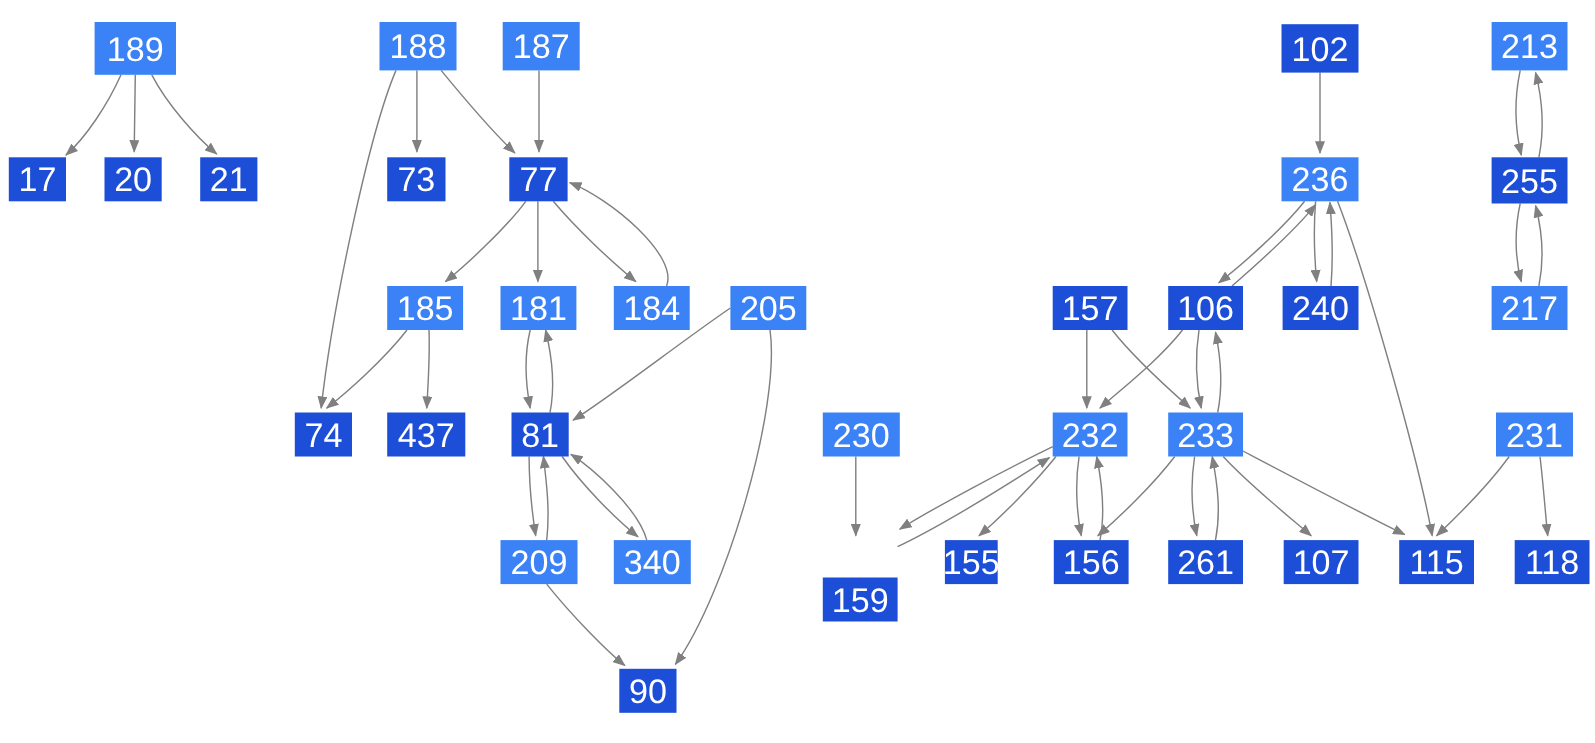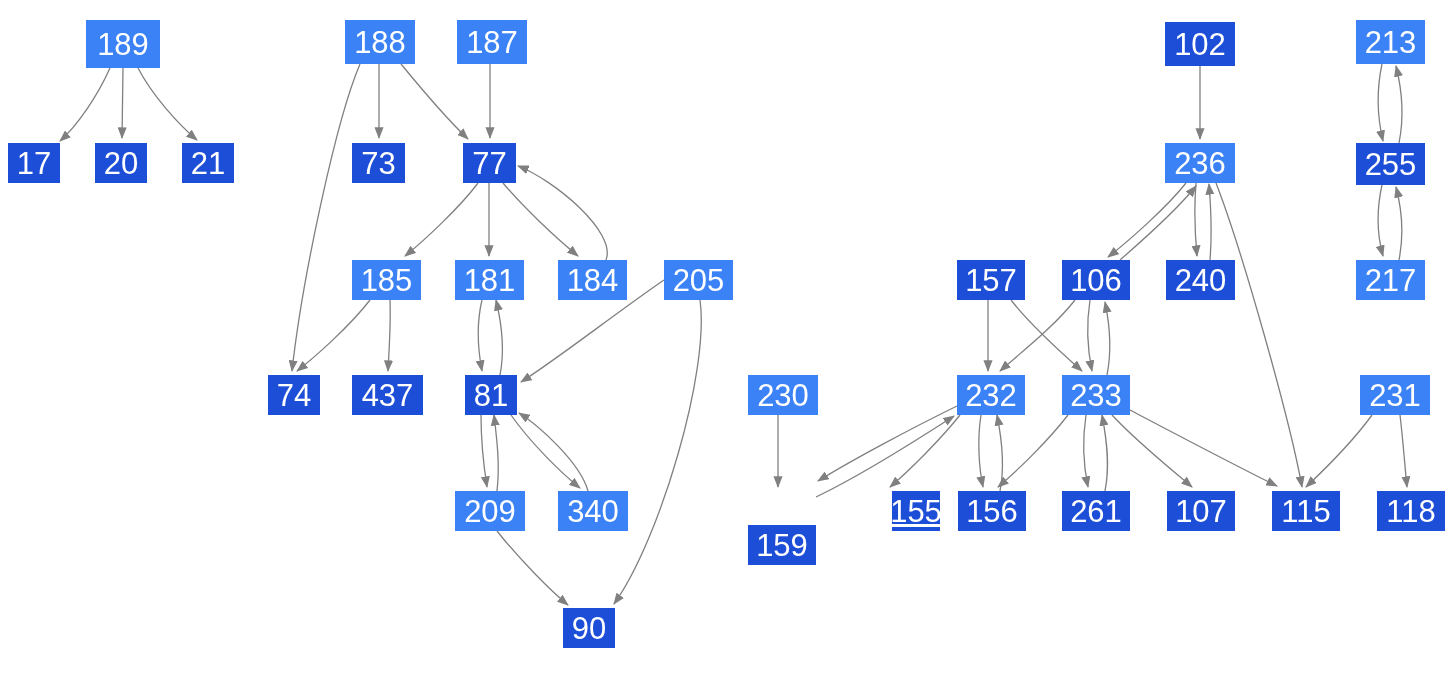--- a/index.html
+++ b/index.html
@@ -164,21 +164,21 @@
       </div>
       <div class="node red" style="left: 1062px; top: 375px; width: 68px; height: 40px;">
         <span class="node-label">233</span>
       </div>
       <div class="node red" style="left: 1360px; top: 375px; width: 70px; height: 40px;">
         <span class="node-label">231</span>
       </div>
       <div class="node blue" style="left: 748px; top: 481px; width: 68px; height: 40px; margin-top: 44px;">
         <span class="node-label">159</span>
       </div>
-      <div class="node blue" style="left: 892px; top: 491px; width: 48px; height: 40px; text-decoration: underline;">
+      <div class="node blue" style="left: 859px; top: 491px; width: 48px; height: 40px;">
         <span class="node-label">155</span>
       </div>
       <div class="node blue" style="left: 958px; top: 491px; width: 68px; height: 40px;">
         <span class="node-label">156</span>
       </div>
       <div class="node blue" style="left: 1062px; top: 491px; width: 68px; height: 40px;">
         <span class="node-label">261</span>
       </div>
       <div class="node blue" style="left: 1167px; top: 491px; width: 68px; height: 40px;">
         <span class="node-label">107</span>

